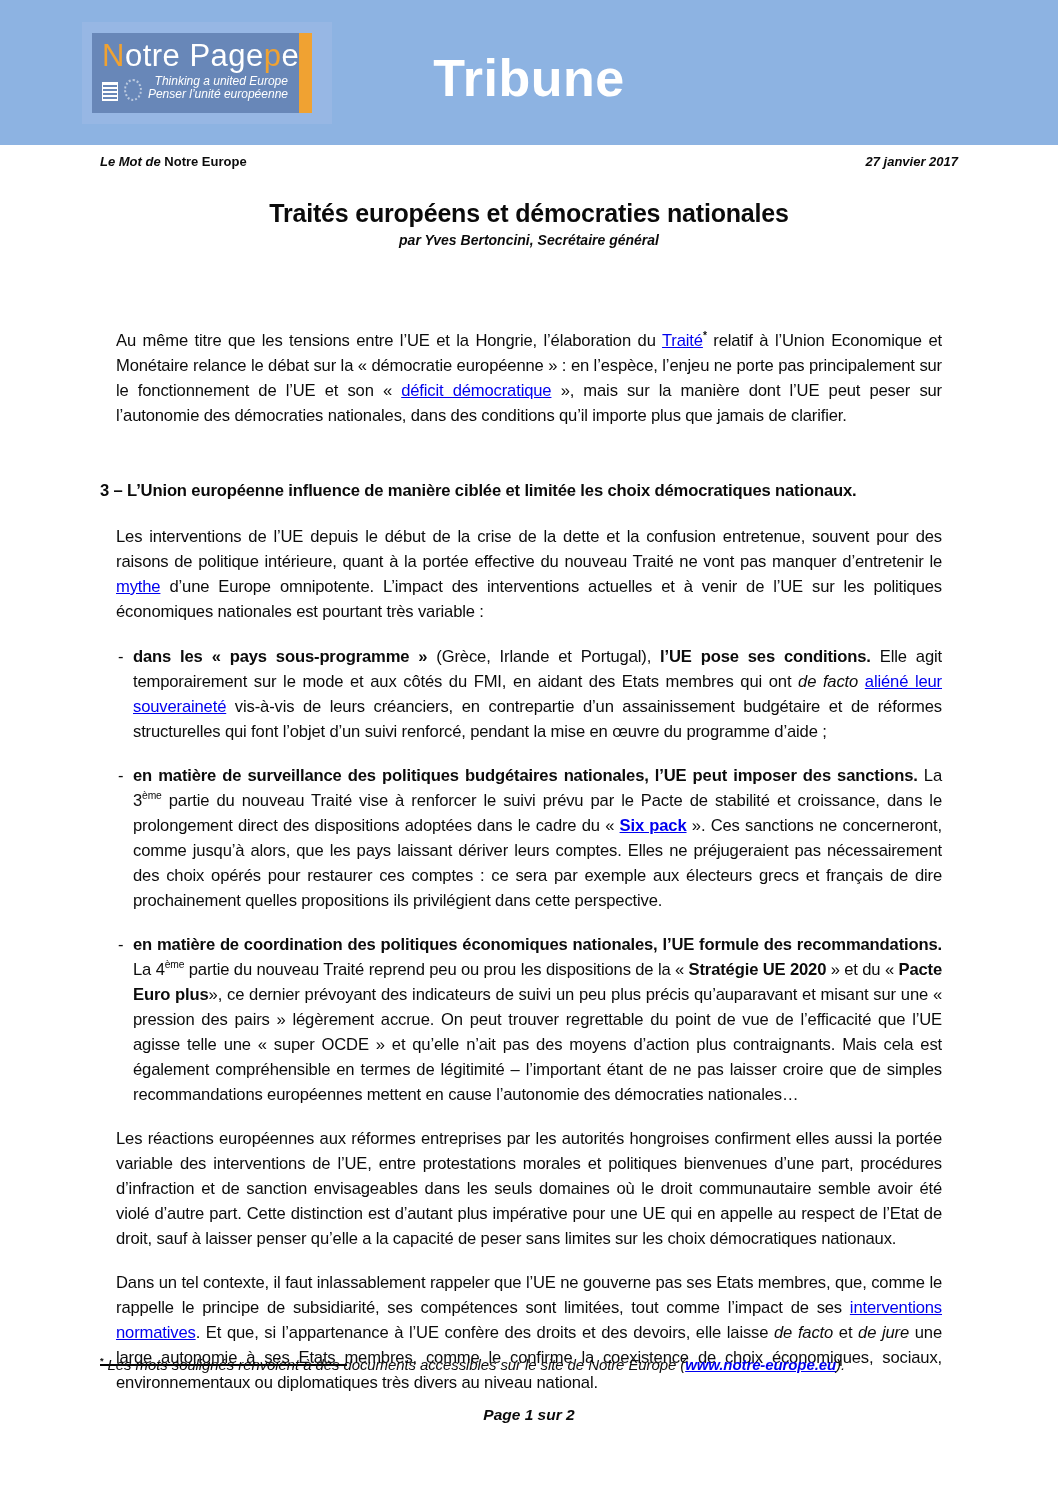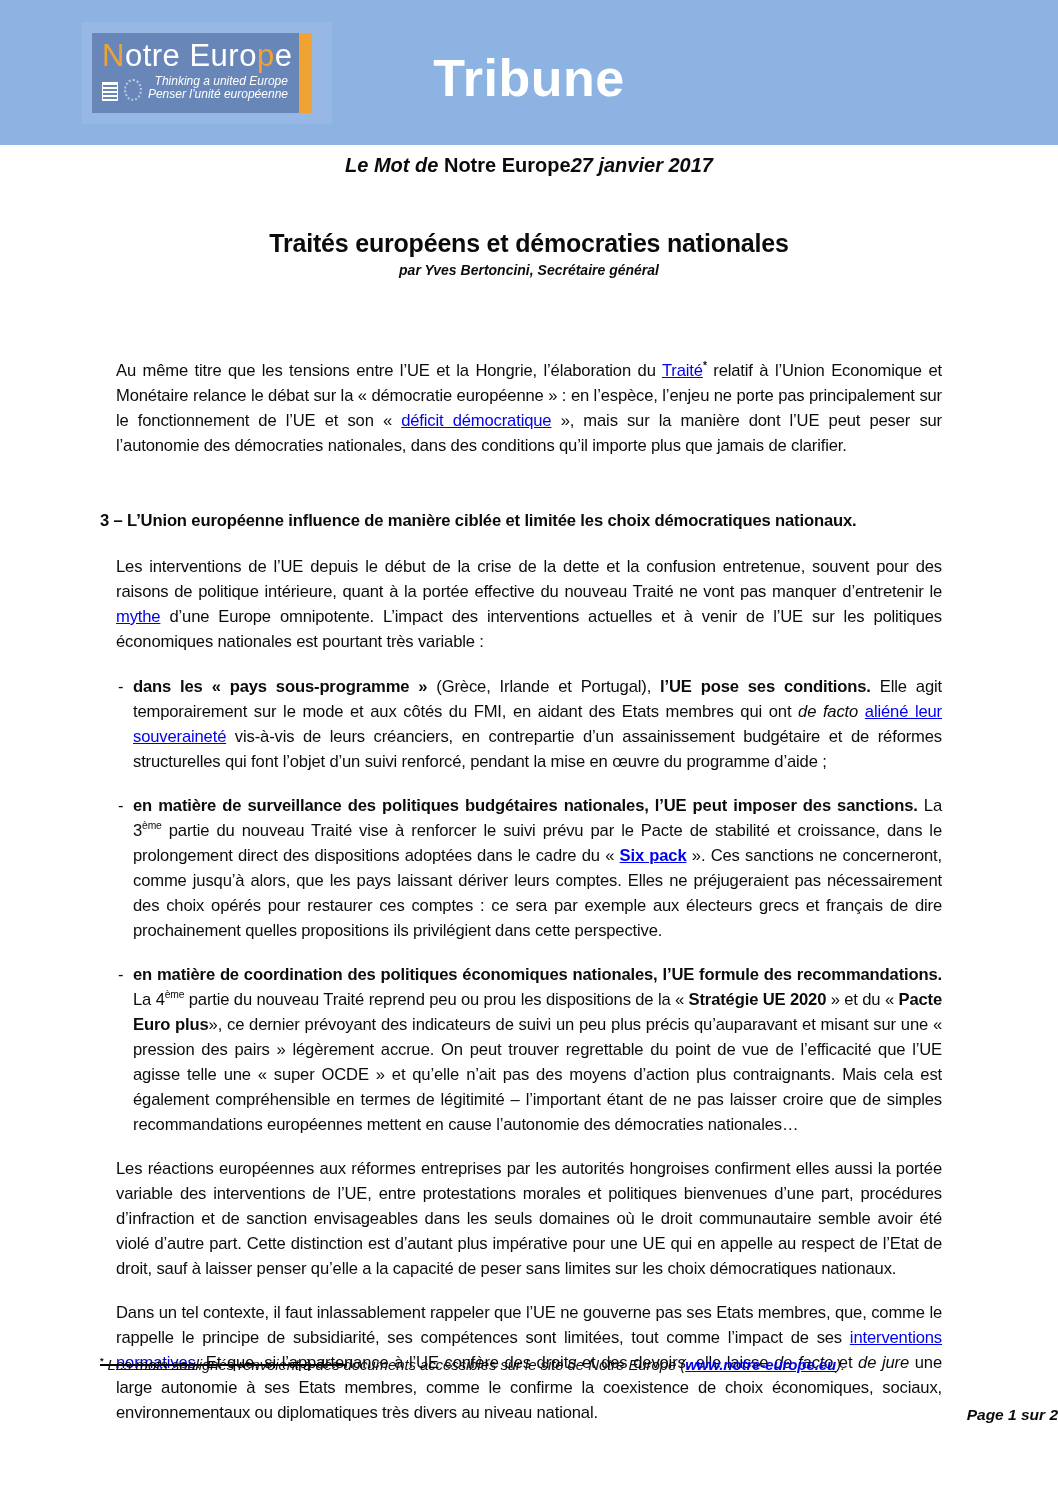--- a/index.html
+++ b/index.html
@@ -57,28 +57,28 @@
   }
   .banner-title{
     position:absolute;left:0;right:0;top:48px;margin:0;
     text-align:center;
     font-size:52px;font-weight:700;color:#ffffff;
     letter-spacing:0.5px;
   }
   
   .meta{
     margin:9px 100px 0 100px;
-    display:flex;justify-content:center;align-items:baseline;
-    font-size:20px;font-weight:700;
+    display:flex;justify-content:space-between;align-items:baseline;
+    font-size:13px;font-weight:700;
   }
   .meta-left em{font-style:italic;}
   .meta-left span{font-style:normal;}
   .meta-date{font-style:italic;}
   
-  .title-block{margin-top:52px;text-align:center;}
+  .title-block{margin-top:30px;text-align:center;}
   .title-block h2{
     margin:0;font-size:25px;font-weight:700;letter-spacing:-0.2px;
   }
   .byline{
     margin-top:4px;font-size:14px;font-weight:700;font-style:italic;
   }
   
   main.body{
     margin:0 100px;
     font-size:16.6px;line-height:25px;
@@ -113,33 +113,33 @@
     border-top:2px solid #000000;
   }
   .footnote{
     position:absolute;left:100px;right:100px;top:1354px;
     font-size:15px;line-height:21px;font-style:italic;
     letter-spacing:-0.1px;
   }
   .footnote .fn-marker{font-style:normal;}
   .footer{
     position:absolute;left:0;right:0;top:1406px;
-    text-align:right;
+    text-align:center;
     font-size:15.5px;font-weight:700;font-style:italic;
   }
 </style>
 </head>
 <body>
 
 <div class="page">
 
   <header class="banner">
     <div class="logo-halo"></div>
     <div class="logo">
-      <div class="brand"><span class="orange">N</span><span>otre Euro</span><span class="orange">p</span><span>e</span></div>
+      <div class="brand"><span class="orange">N</span><span>otre Page</span><span class="orange">p</span><span>e</span></div>
       <div class="logo-row">
         <span class="doc-icon"></span>
         <span class="stars-icon"></span>
         <div class="taglines">
           <div>Thinking a united Europe</div>
           <div>Penser l’unité européenne</div>
         </div>
       </div>
       <div class="orange-bar"></div>
     </div>

